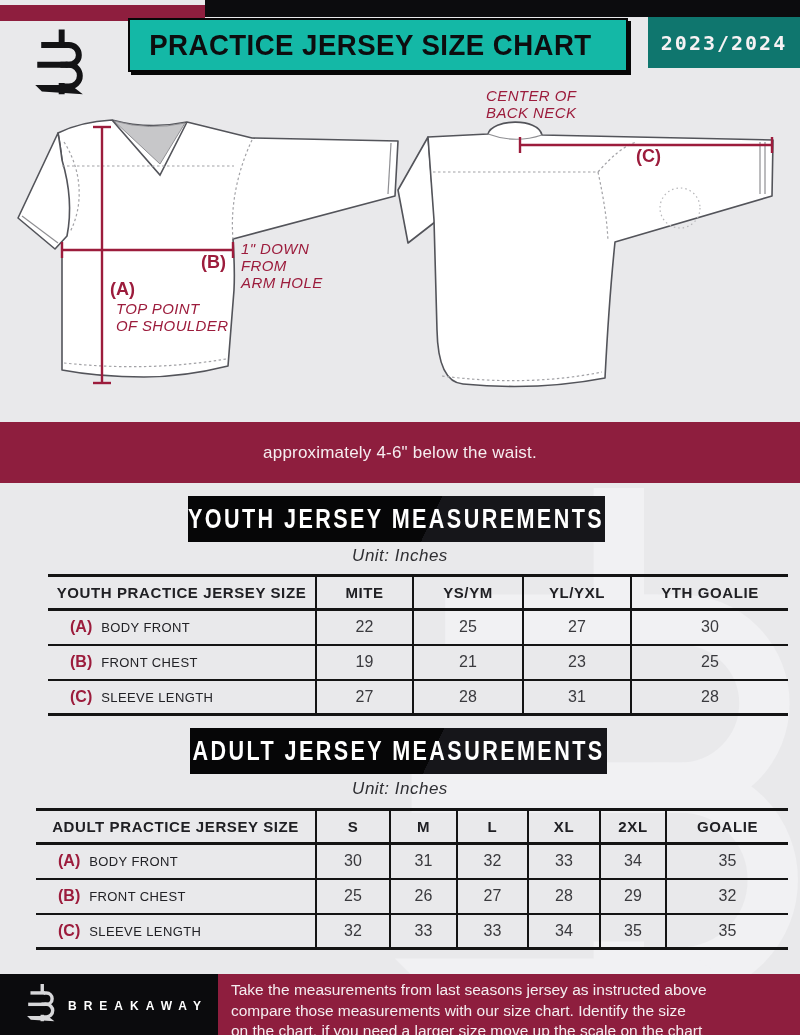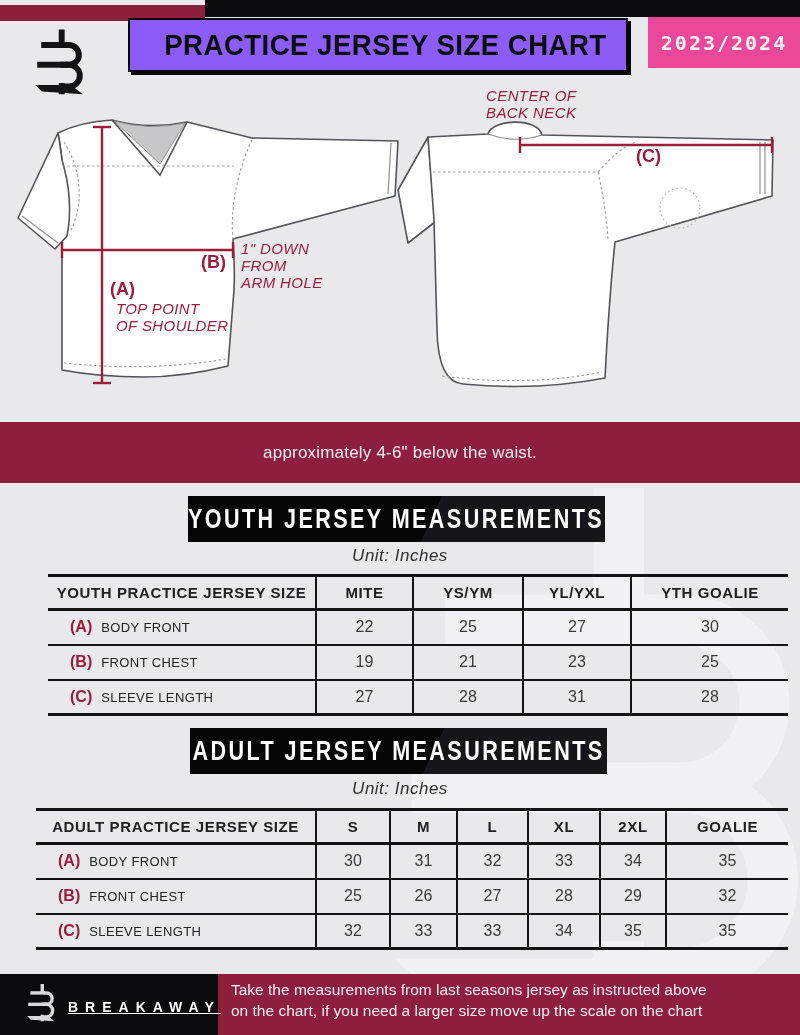--- a/index.html
+++ b/index.html
@@ -5,26 +5,26 @@
   html,body{margin:0;padding:0;background:#cfcfd2;}
   .page{position:relative;width:800px;height:1035px;background:#e9e9eb;overflow:hidden;
         font-family:"Liberation Sans",sans-serif;}
   svg{display:block;}
   .abs{position:absolute;}
 
   
   .top-black{left:205px;top:0;width:595px;height:17px;background:#0c0c0e;}
   .top-maroon{left:0;top:5px;width:205px;height:16px;background:#8e1e3e;}
   .logo-header{left:30px;top:26px;color:#131315;}
-  .title-box{left:128px;top:18px;width:496px;height:50px;background:#8b5cf6;
+  .title-box{left:128px;top:18px;width:496px;height:50px;background:#14b8a6;
              border:2px solid #070707;box-shadow:3px 3px 0 #070707;
-             display:flex;align-items:center;justify-content:flex-end;}
+             display:flex;align-items:center;justify-content:flex-start;}
   .title{font-size:30px;font-weight:bold;color:#0d0d0f;letter-spacing:.5px;
          transform:scaleX(.92);white-space:nowrap;}
-  .season-box{left:648px;top:17px;width:152px;height:51px;background:#ec4899;
+  .season-box{left:648px;top:17px;width:152px;height:51px;background:#0f766e;
               display:flex;align-items:center;justify-content:center;}
   .season{font-family:"DejaVu Sans Mono",monospace;font-weight:bold;font-size:20px;
           color:#f7f2f4;letter-spacing:2px;white-space:nowrap;}
 
   
   .anno{position:absolute;color:#9c1c3c;font-style:italic;font-size:15px;
         line-height:17px;letter-spacing:.4px;white-space:nowrap;}
   .anno-key{position:absolute;color:#9c1c3c;font-weight:bold;font-size:18px;}
 
   
@@ -51,21 +51,21 @@
   .size-table th{font-size:15px;font-weight:bold;color:#202024;letter-spacing:.6px;text-align:center;}
   .size-table td.val{font-size:16px;color:#3a3a3e;text-align:center;margin-left:28px;}
   .size-table td.rowlabel{text-align:left;padding-left:22px;}
   .rk{color:#9c1c3c;font-weight:bold;font-size:16px;}
   .rl{color:#222226;font-size:13px;margin-left:9px;letter-spacing:.4px;}
 
   
   .footer-black{left:0;top:974px;width:218px;height:61px;background:#0b0b0d;}
   .footer-maroon{left:218px;top:974px;width:582px;height:61px;background:#8e1e3e;}
   .logo-footer{left:24px;top:982px;color:#d8d8da;}
-  .brand{left:68px;top:999px;color:#ffffff;font-size:14px;font-weight:bold;letter-spacing:7px;text-decoration:underline;}
+  .brand{left:68px;top:999px;color:#ffffff;font-size:12px;font-weight:bold;letter-spacing:7px;}
   .footer-lines{left:231px;top:980px;color:#f4edf0;font-size:15.5px;line-height:20.5px;}
 
   .watermark{left:350px;top:460px;color:#f2f2f4;opacity:.9;}
 </style>
 </head>
 <body>
 
 <div class="page">
 
   <svg width="0" height="0" style="position:absolute">
@@ -265,16 +265,17 @@
   </table>
 
   <div class="abs footer-black"></div>
   <div class="abs footer-maroon"></div>
   <svg class="abs logo-footer" width="38" height="42" viewBox="0 0 100 110">
       <use href="#b-monogram"></use>
     </svg>
   <div class="abs brand">BREAKAWAY</div>
   <div class="abs footer-lines">
     <div>Take the measurements from last seasons jersey as instructed above</div>
+    <div>compare those measurements  with our size chart. Identify the size</div>
     <div>on the chart, if you need a larger size move up the scale on the chart</div>
   </div>
 
 </div>
 
 </body></html>

